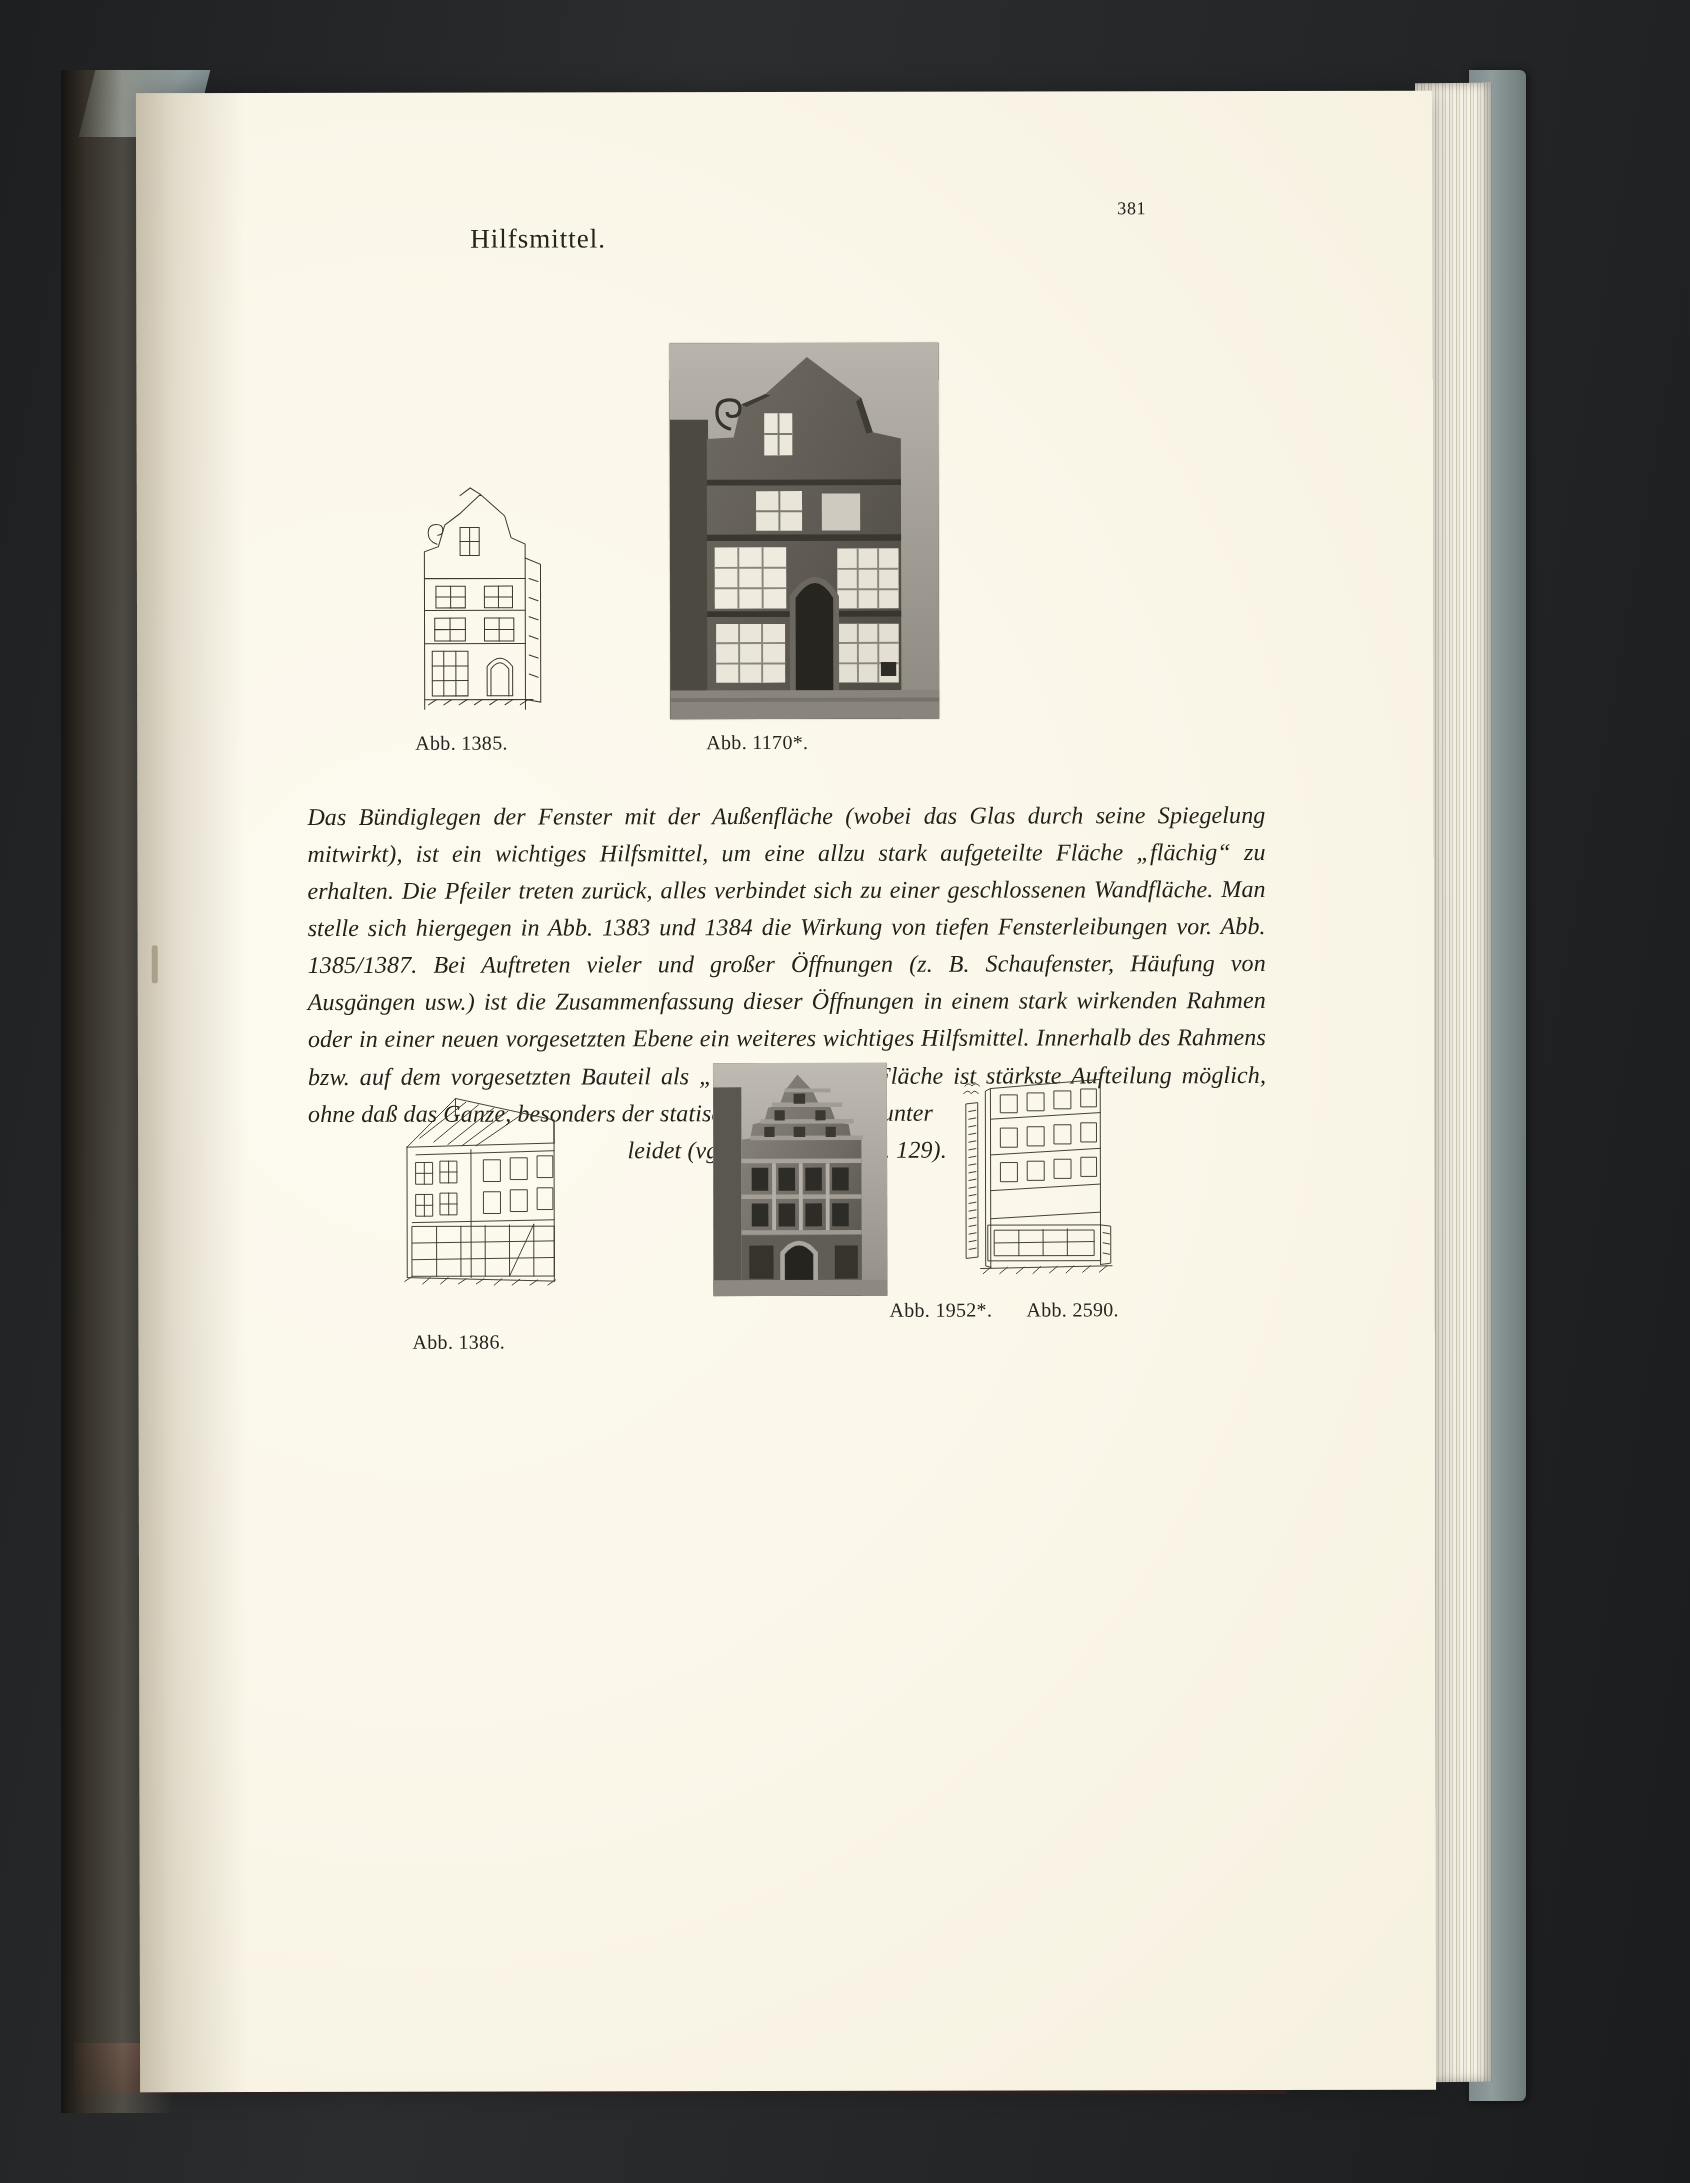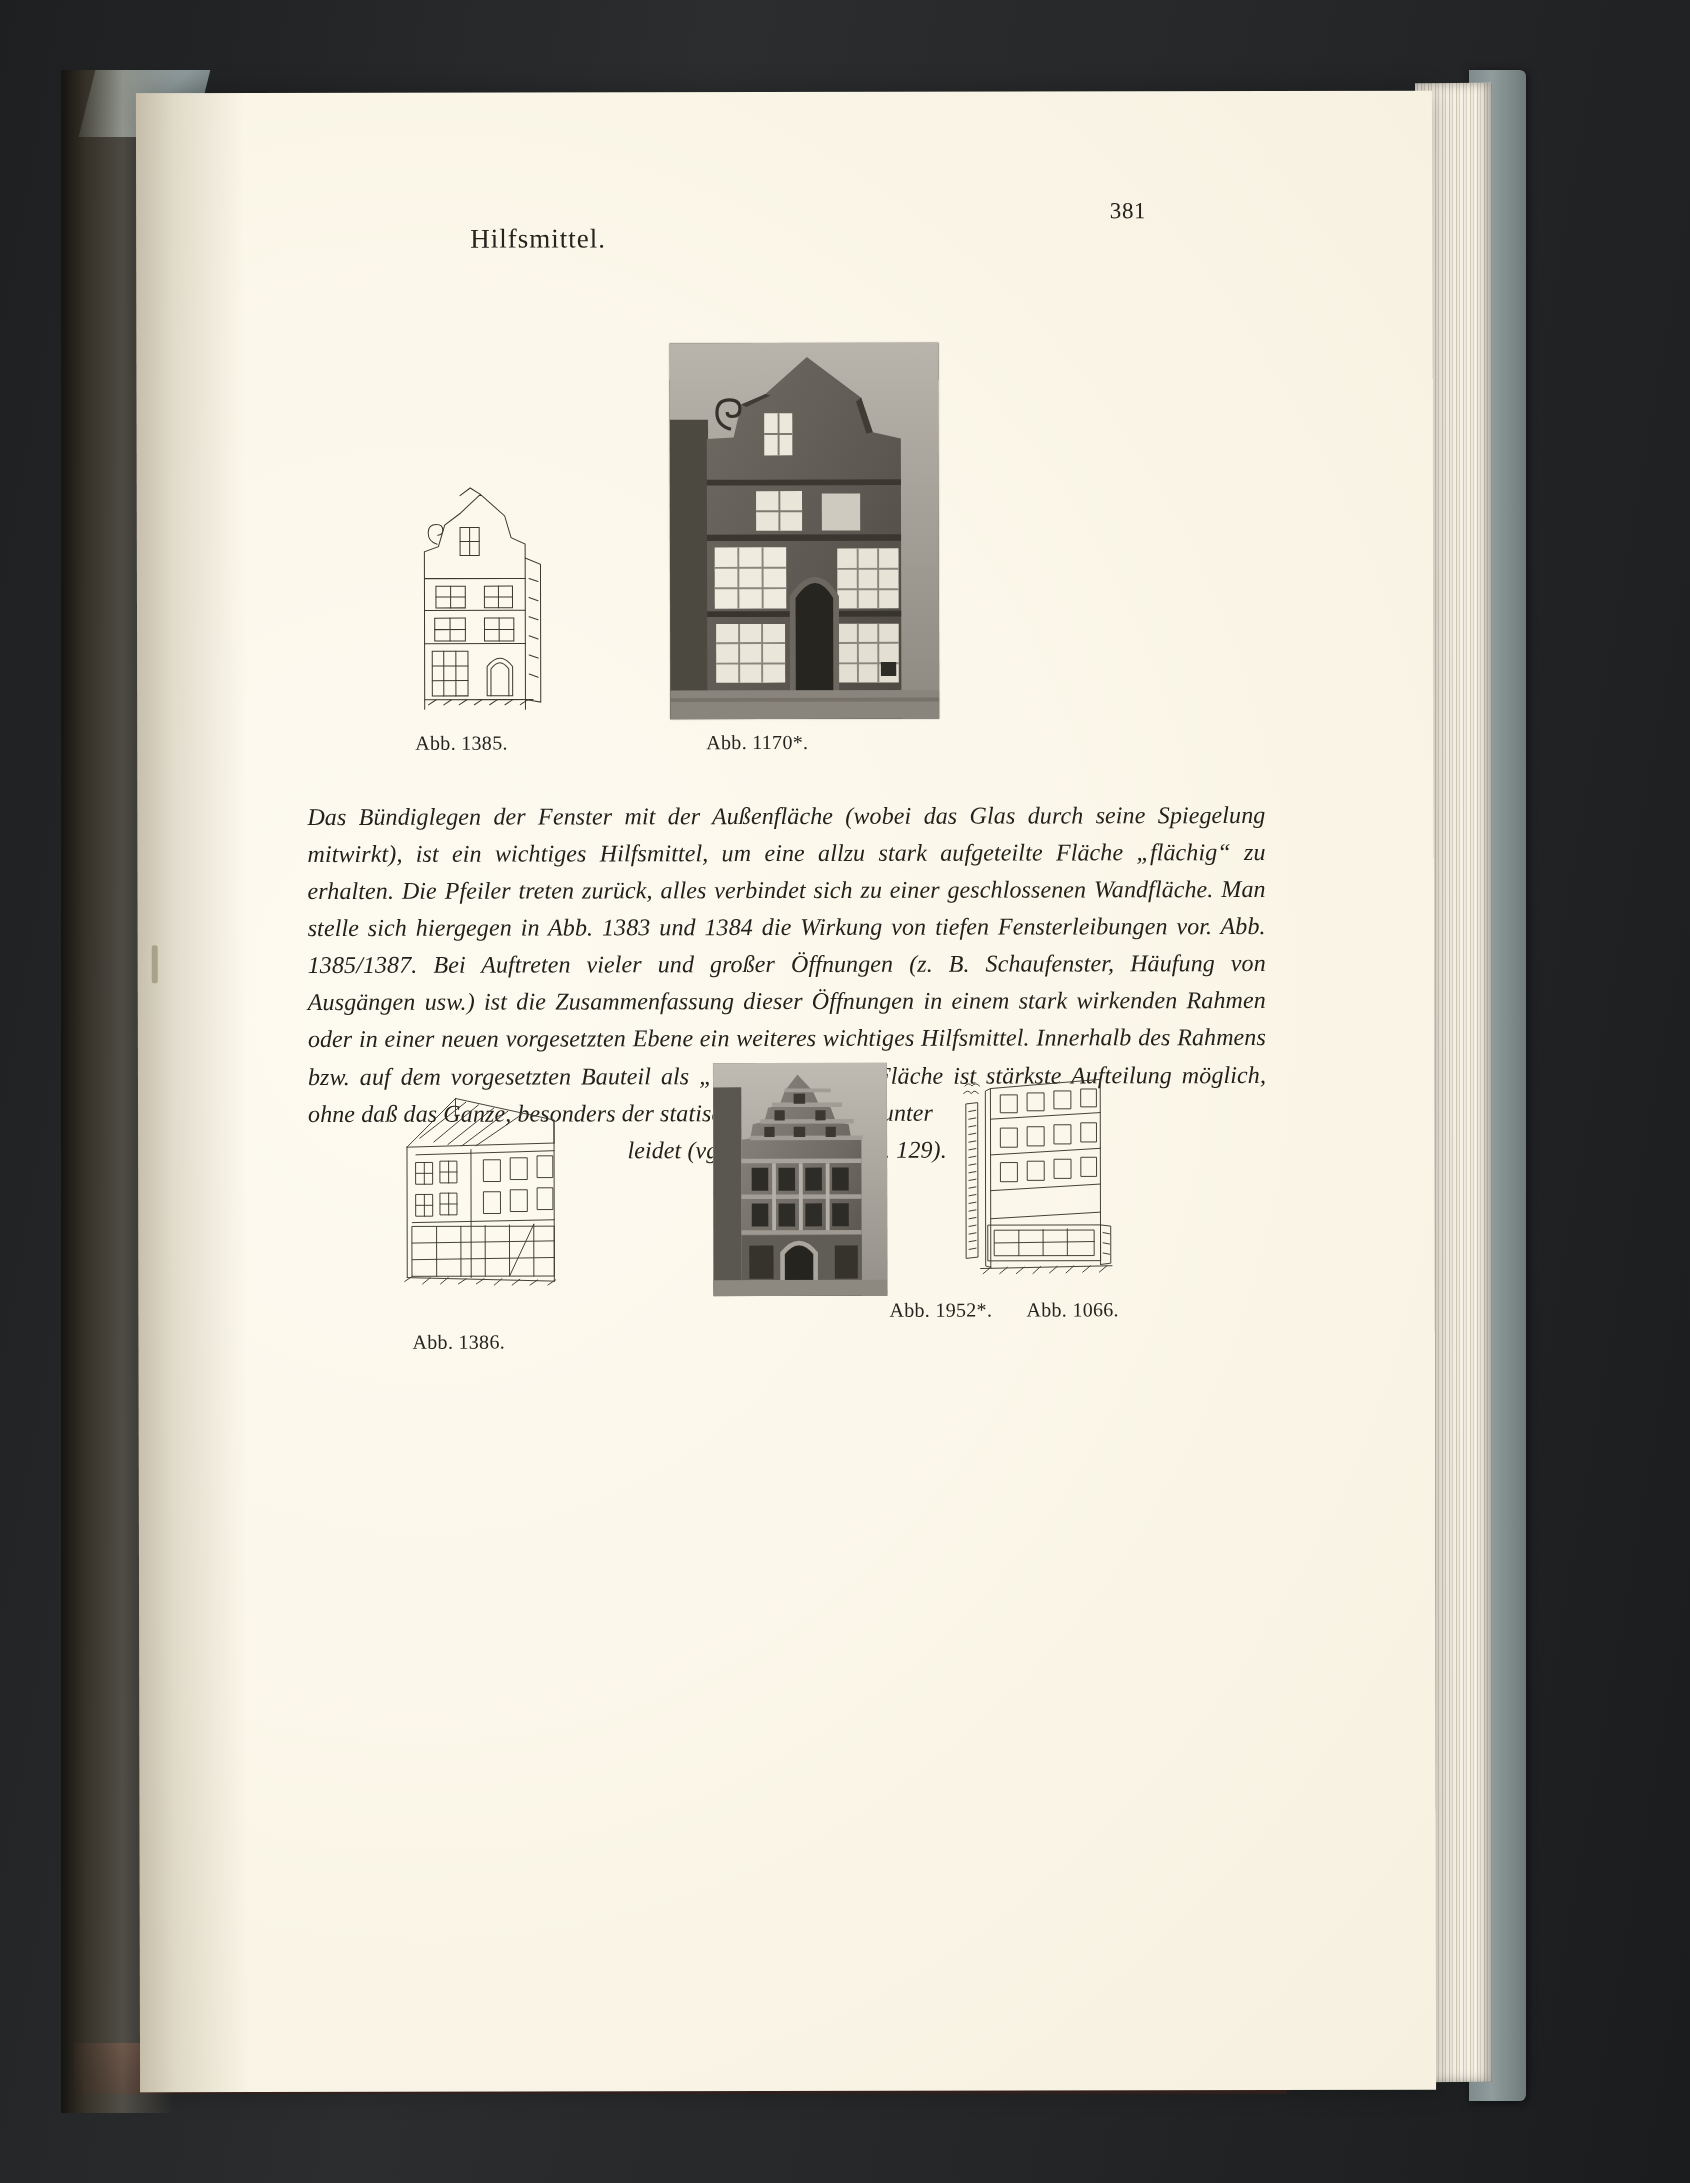--- a/index.html
+++ b/index.html
@@ -129,21 +129,21 @@
     left: 128px;
     top: 0;
     width: 1047px;
     height: 100%;
   }
 
   .folio {
     position: absolute;
     right: 165px;
     top: 107px;
-    font-size: 23px;
+    font-size: 18px;
     letter-spacing: 0.6px;
     color: #23211c;
     text-align: center;
   }
 
   .running-head {
     position: absolute;
     left: 206px;
     top: 131px;
     font-size: 27px;
@@ -525,20 +525,20 @@
             <path d="M22 60 L40 58 L40 300 L22 302 Z"></path>
             <path d="M26 72 L37 70 M26 84 L37 82 M26 96 L37 94 M26 108 L37 106 M26 120 L37 118 M26 132 L37 130 M26 144 L37 142 M26 156 L37 154 M26 168 L37 166 M26 180 L37 178 M26 192 L37 190 M26 204 L37 202 M26 216 L37 214 M26 228 L37 226 M26 240 L37 238 M26 252 L37 250 M26 264 L37 262 M26 276 L37 274 M26 288 L37 286"></path>
 
             <path d="M18 44 q6 -8 12 0 q5 -8 11 0 M20 32 q6 -7 11 0 q6 -7 12 0"></path>
           </g>
         </svg>
       </div>
 
       <div class="cap cap-1386">Abb. 1386.</div>
       <div class="cap cap-1388">Abb. 1952*.</div>
-      <div class="cap cap-1387">Abb. 1066.</div>
+      <div class="cap cap-1387">Abb. 2590.</div>
 
     </div>
   </div>
 
   <div class="gutter"></div>
 </div>
 
 
 </body></html>

